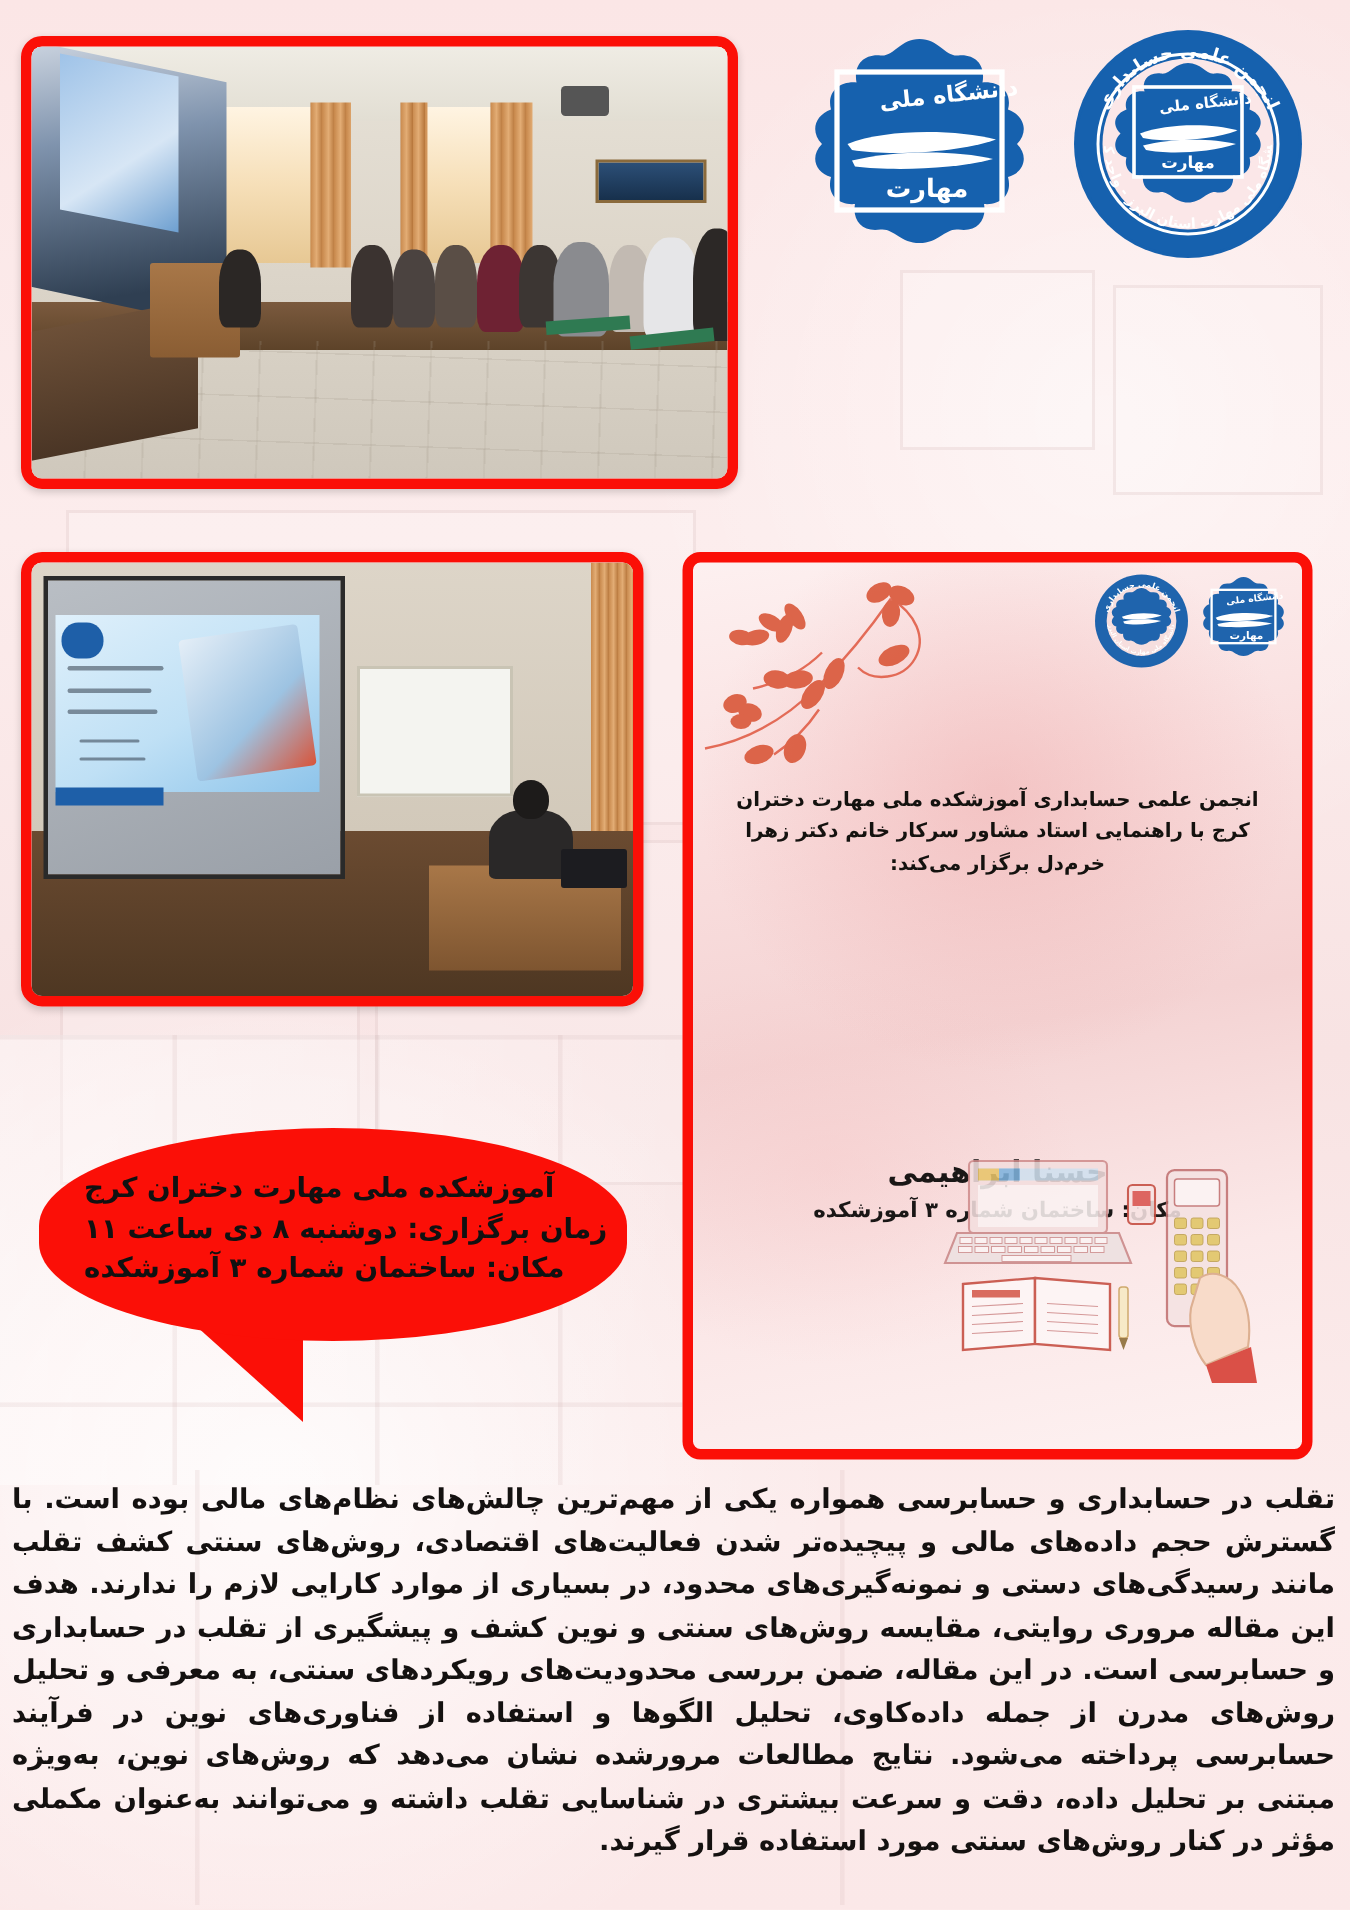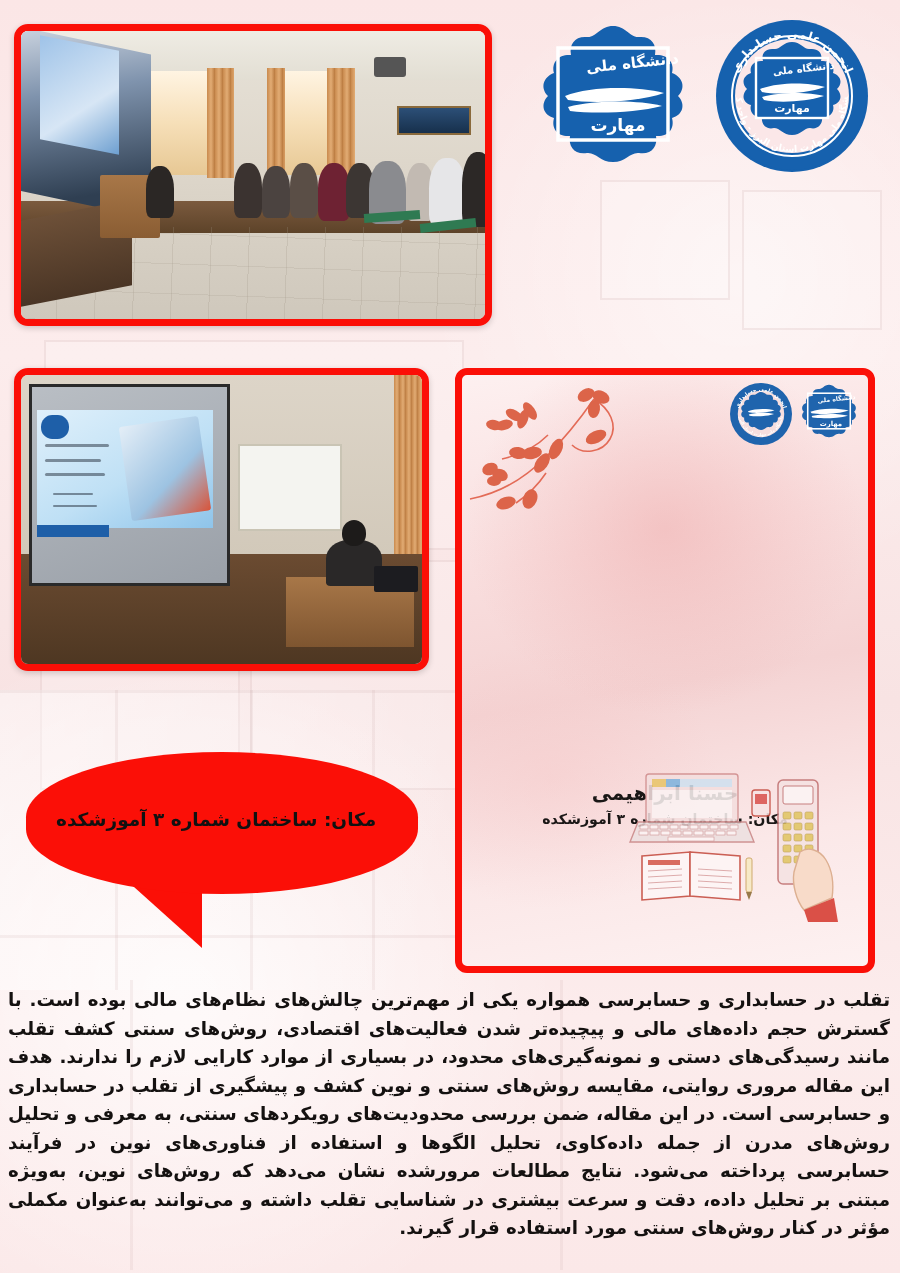--- a/index.html
+++ b/index.html
@@ -180,21 +180,21 @@
 
   #poster-title {
     position:absolute; left: 28px; right: 28px; top: 243px;
     background: #f2362e; border-radius: 38px;
     padding: 16px 22px 18px;
     color: #130d0c; font-weight: 700; font-size: 25px; line-height: 1.34;
     text-align: center; direction: rtl;
   }
 
   #poster-speaker {
-    position:absolute; left: 14px; right: 14px; top: 406px;
+    position:absolute; left: 14px; right: 14px; top: 394px;
     text-align:center; color:#1a1716; direction: rtl;
   }
   #poster-speaker .nm { font-size: 20px; font-weight: 700; letter-spacing: 0.5px; }
   #poster-speaker .dt { font-size: 14.2px; font-weight: 700; margin-top: 4px; line-height:1.52; }
 
   
   #poster-illus { position:absolute; right: 30px; bottom: 44px; width: 210px; height: 150px; opacity: 0.92; }
 
   
   #article {
@@ -337,20 +337,22 @@
         </text>
         <text fill="#ffffff" font-size="9.2" font-weight="bold">
           <textPath href="#arcBot" startOffset="50%" text-anchor="middle">دانشگاه ملی مهارت استان البرز - واحد کرج</textPath>
         </text>
       </svg>
     </div>
   </div>
 
   <div id="bubble-tail"></div>
   <div id="bubble">
+    <div class="bline">آموزشکده ملی مهارت دختران کرج</div>
+    <div class="bline">زمان برگزاری: دوشنبه ۸ دی ساعت ۱۱</div>
     <div class="bline">مکان: ساختمان شماره ۳ آموزشکده</div>
   </div>
 
   <div id="poster">
 
     <svg id="branch" viewBox="0 0 180 150">
       <g fill="none" stroke="#e1614b" stroke-width="1.6">
         <path d="M2 118 C34 112 58 96 78 76 C96 58 112 38 126 18"></path>
         <path d="M126 18 C142 28 150 44 142 58 C134 72 114 74 104 64"></path>
         <path d="M34 78 C52 74 68 66 80 54"></path>
@@ -411,20 +413,21 @@
           <text fill="#ffffff" font-size="13" font-weight="bold">
             <textPath href="#pArcTop" startOffset="50%" text-anchor="middle">انجمن علمی حسابداری</textPath>
           </text>
           <text fill="#ffffff" font-size="10" font-weight="bold">
             <textPath href="#pArcBot" startOffset="50%" text-anchor="middle">دانشگاه ملی مهارت استان البرز</textPath>
           </text>
         </svg>
       </div>
     </div>
 
+    <div id="poster-intro">انجمن علمی حسابداری آموزشکده ملی مهارت دختران کرج با راهنمایی استاد مشاور سرکار خانم دکتر زهرا خرم‌دل برگزار می‌کند:</div>
 
 
     <div id="poster-speaker">
       <div class="nm">حسنا ابراهیمی</div>
       <div class="dt">مکان: ساختمان شماره ۳ آموزشکده</div>
     </div>
 
     <svg id="poster-illus" viewBox="0 0 210 150">
       <g opacity="0.95">
 

